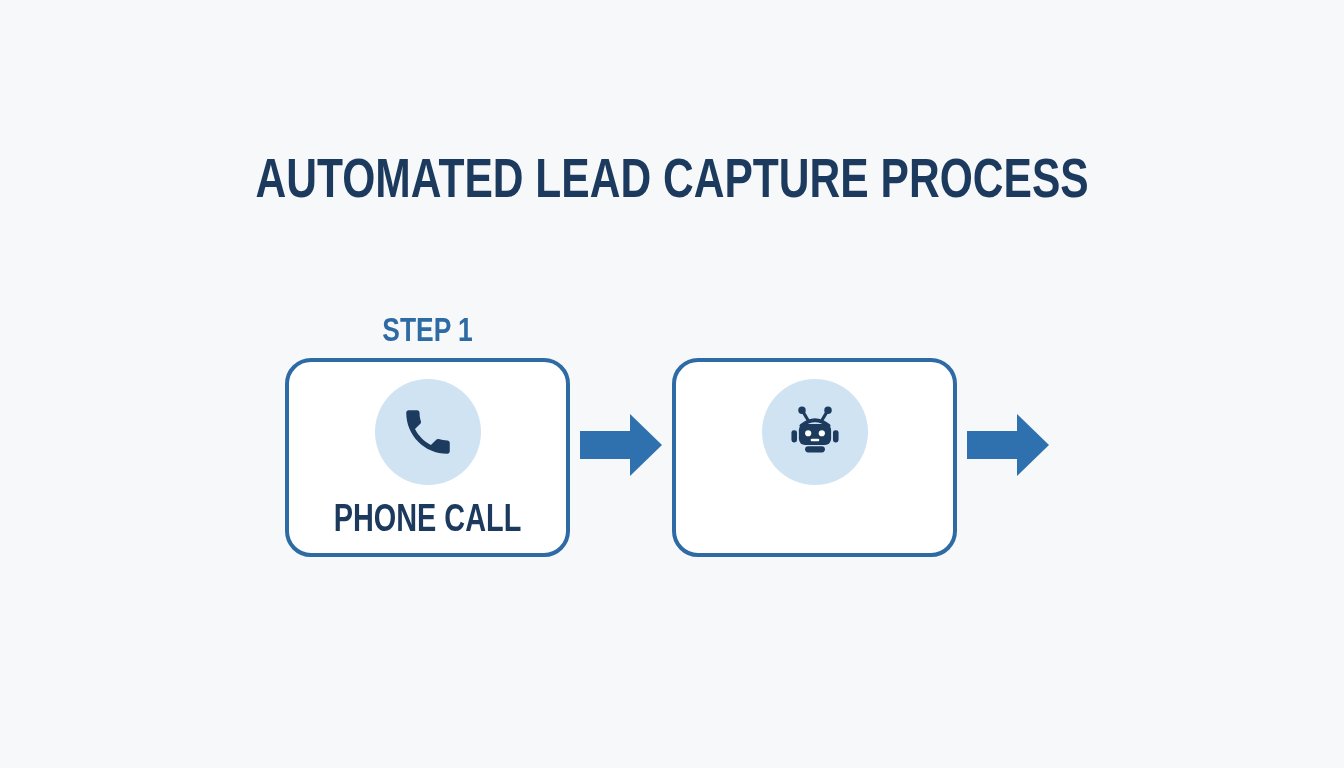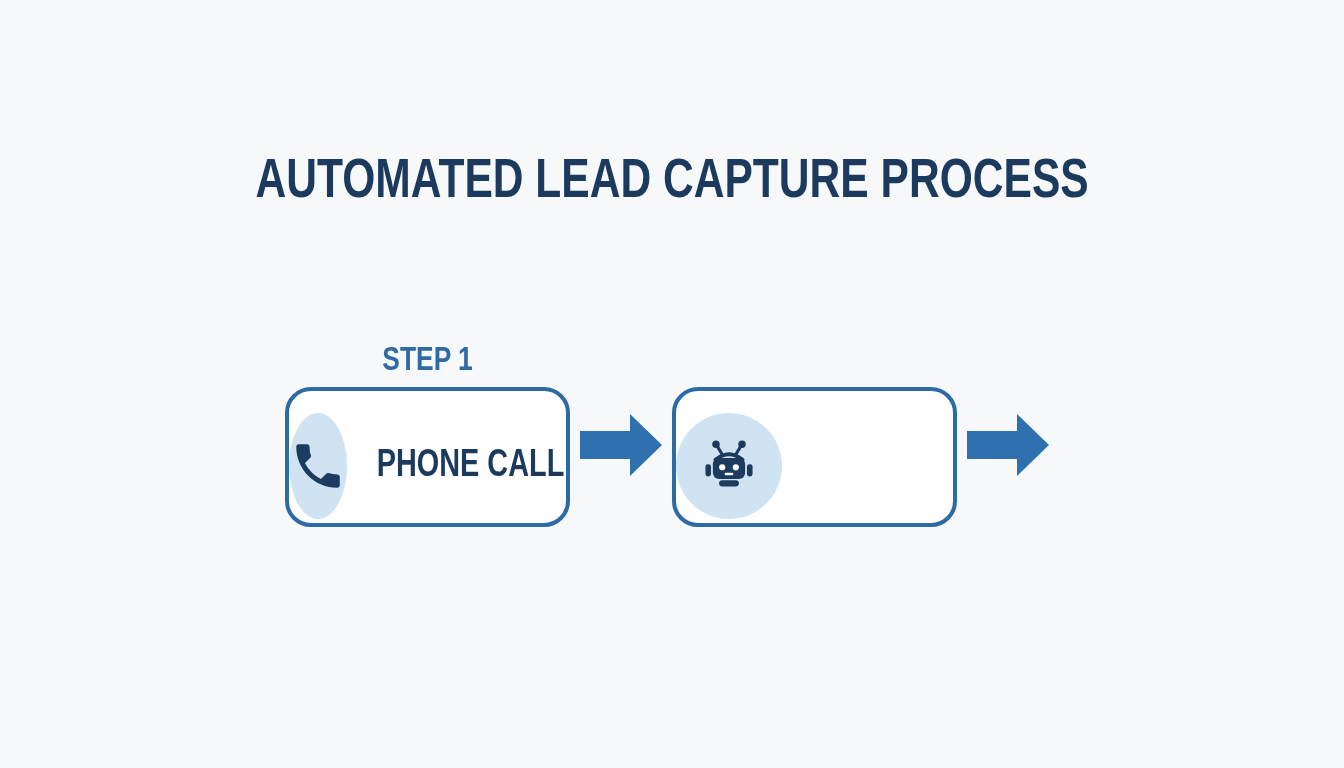--- a/index.html
+++ b/index.html
@@ -40,21 +40,21 @@
     position:absolute;
     top:346px;left:0;right:0;
     display:flex;
     justify-content:center;
     align-items:center;
     height:198px;
   }
   .step{
     position:relative;
     width:285px;
-    height:140px;
+    height:199px;
     margin-top:24px;
   }
   .step-label{
     position:absolute;
     top:-46px;left:0;right:0;
     text-align:center;
     color:var(--label-blue);
     font-size:33px;
     font-weight:bold;
     line-height:36px;
@@ -64,20 +64,21 @@
     display:inline-block;
     transform:scaleX(0.8);
     transform-origin:center;
   }
   .card{
     width:100%;height:100%;
     background:var(--card-bg);
     border:4px solid var(--border-blue);
     border-radius:26px;
     display:flex;
+    flex-direction:column;
     align-items:center;
   }
   .icon-circle{
     margin-top:17px;
     width:106px;height:106px;
     border-radius:50%;
     background:var(--circle-bg);
     display:flex;
     align-items:center;
     justify-content:center;

